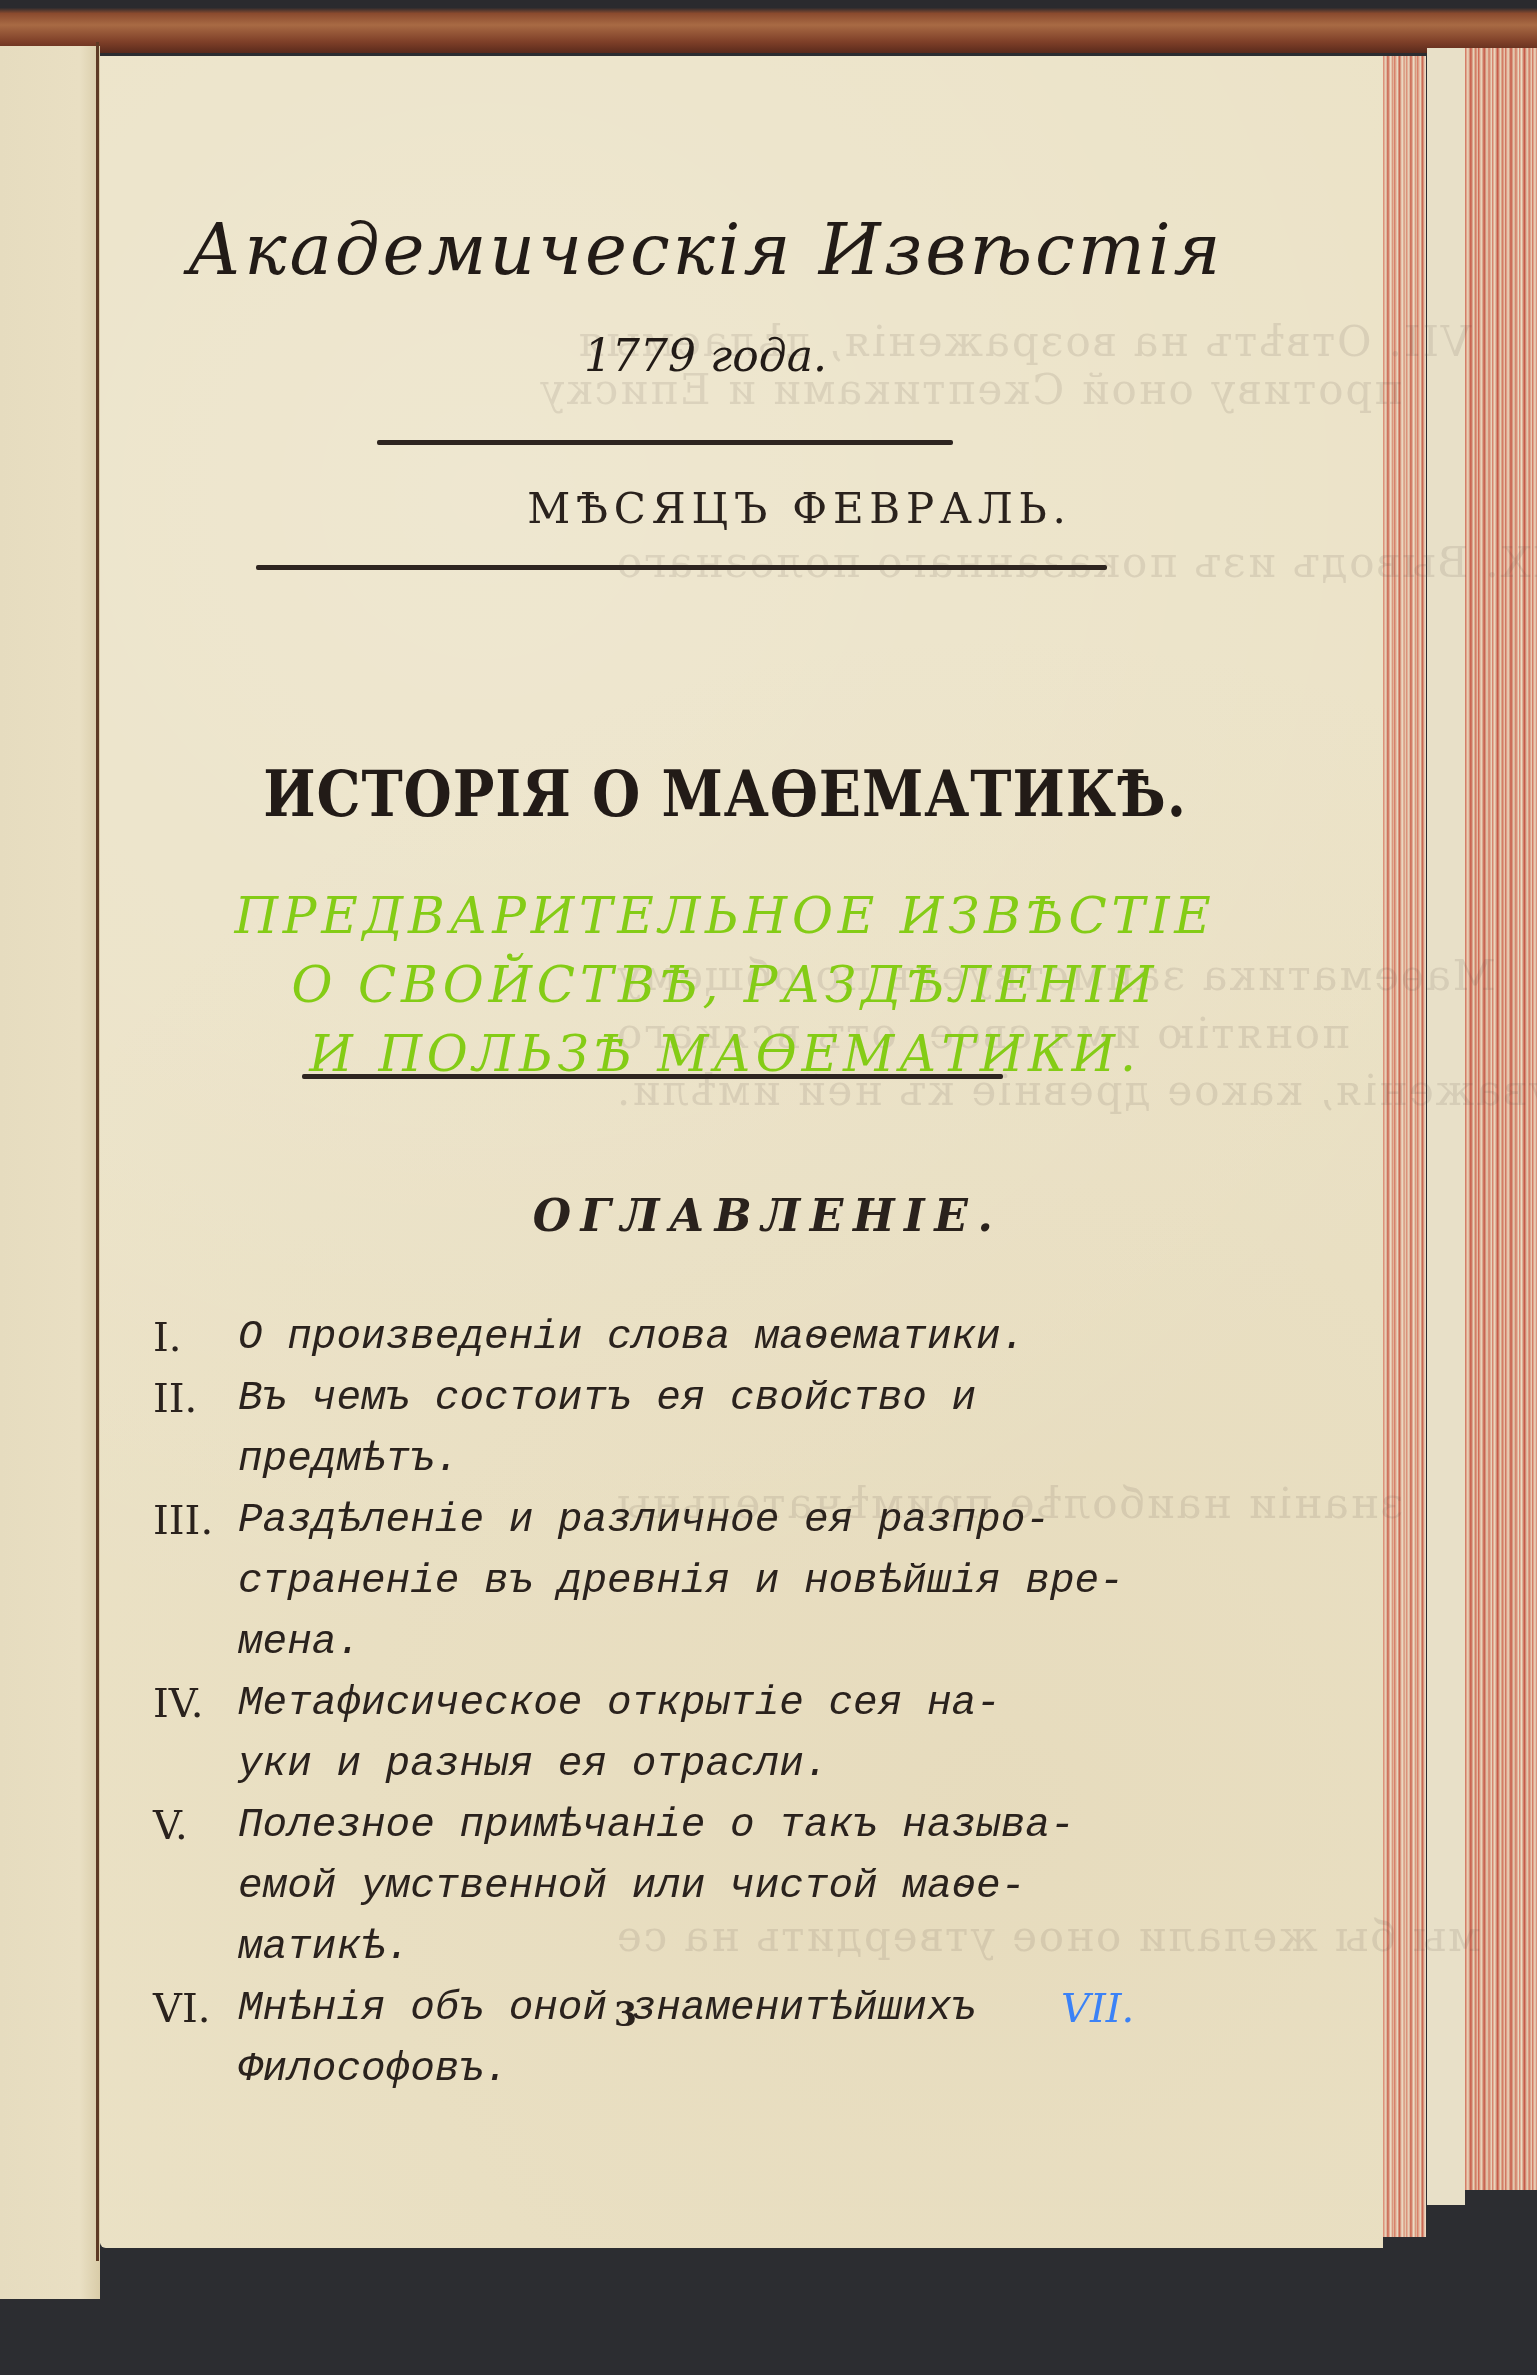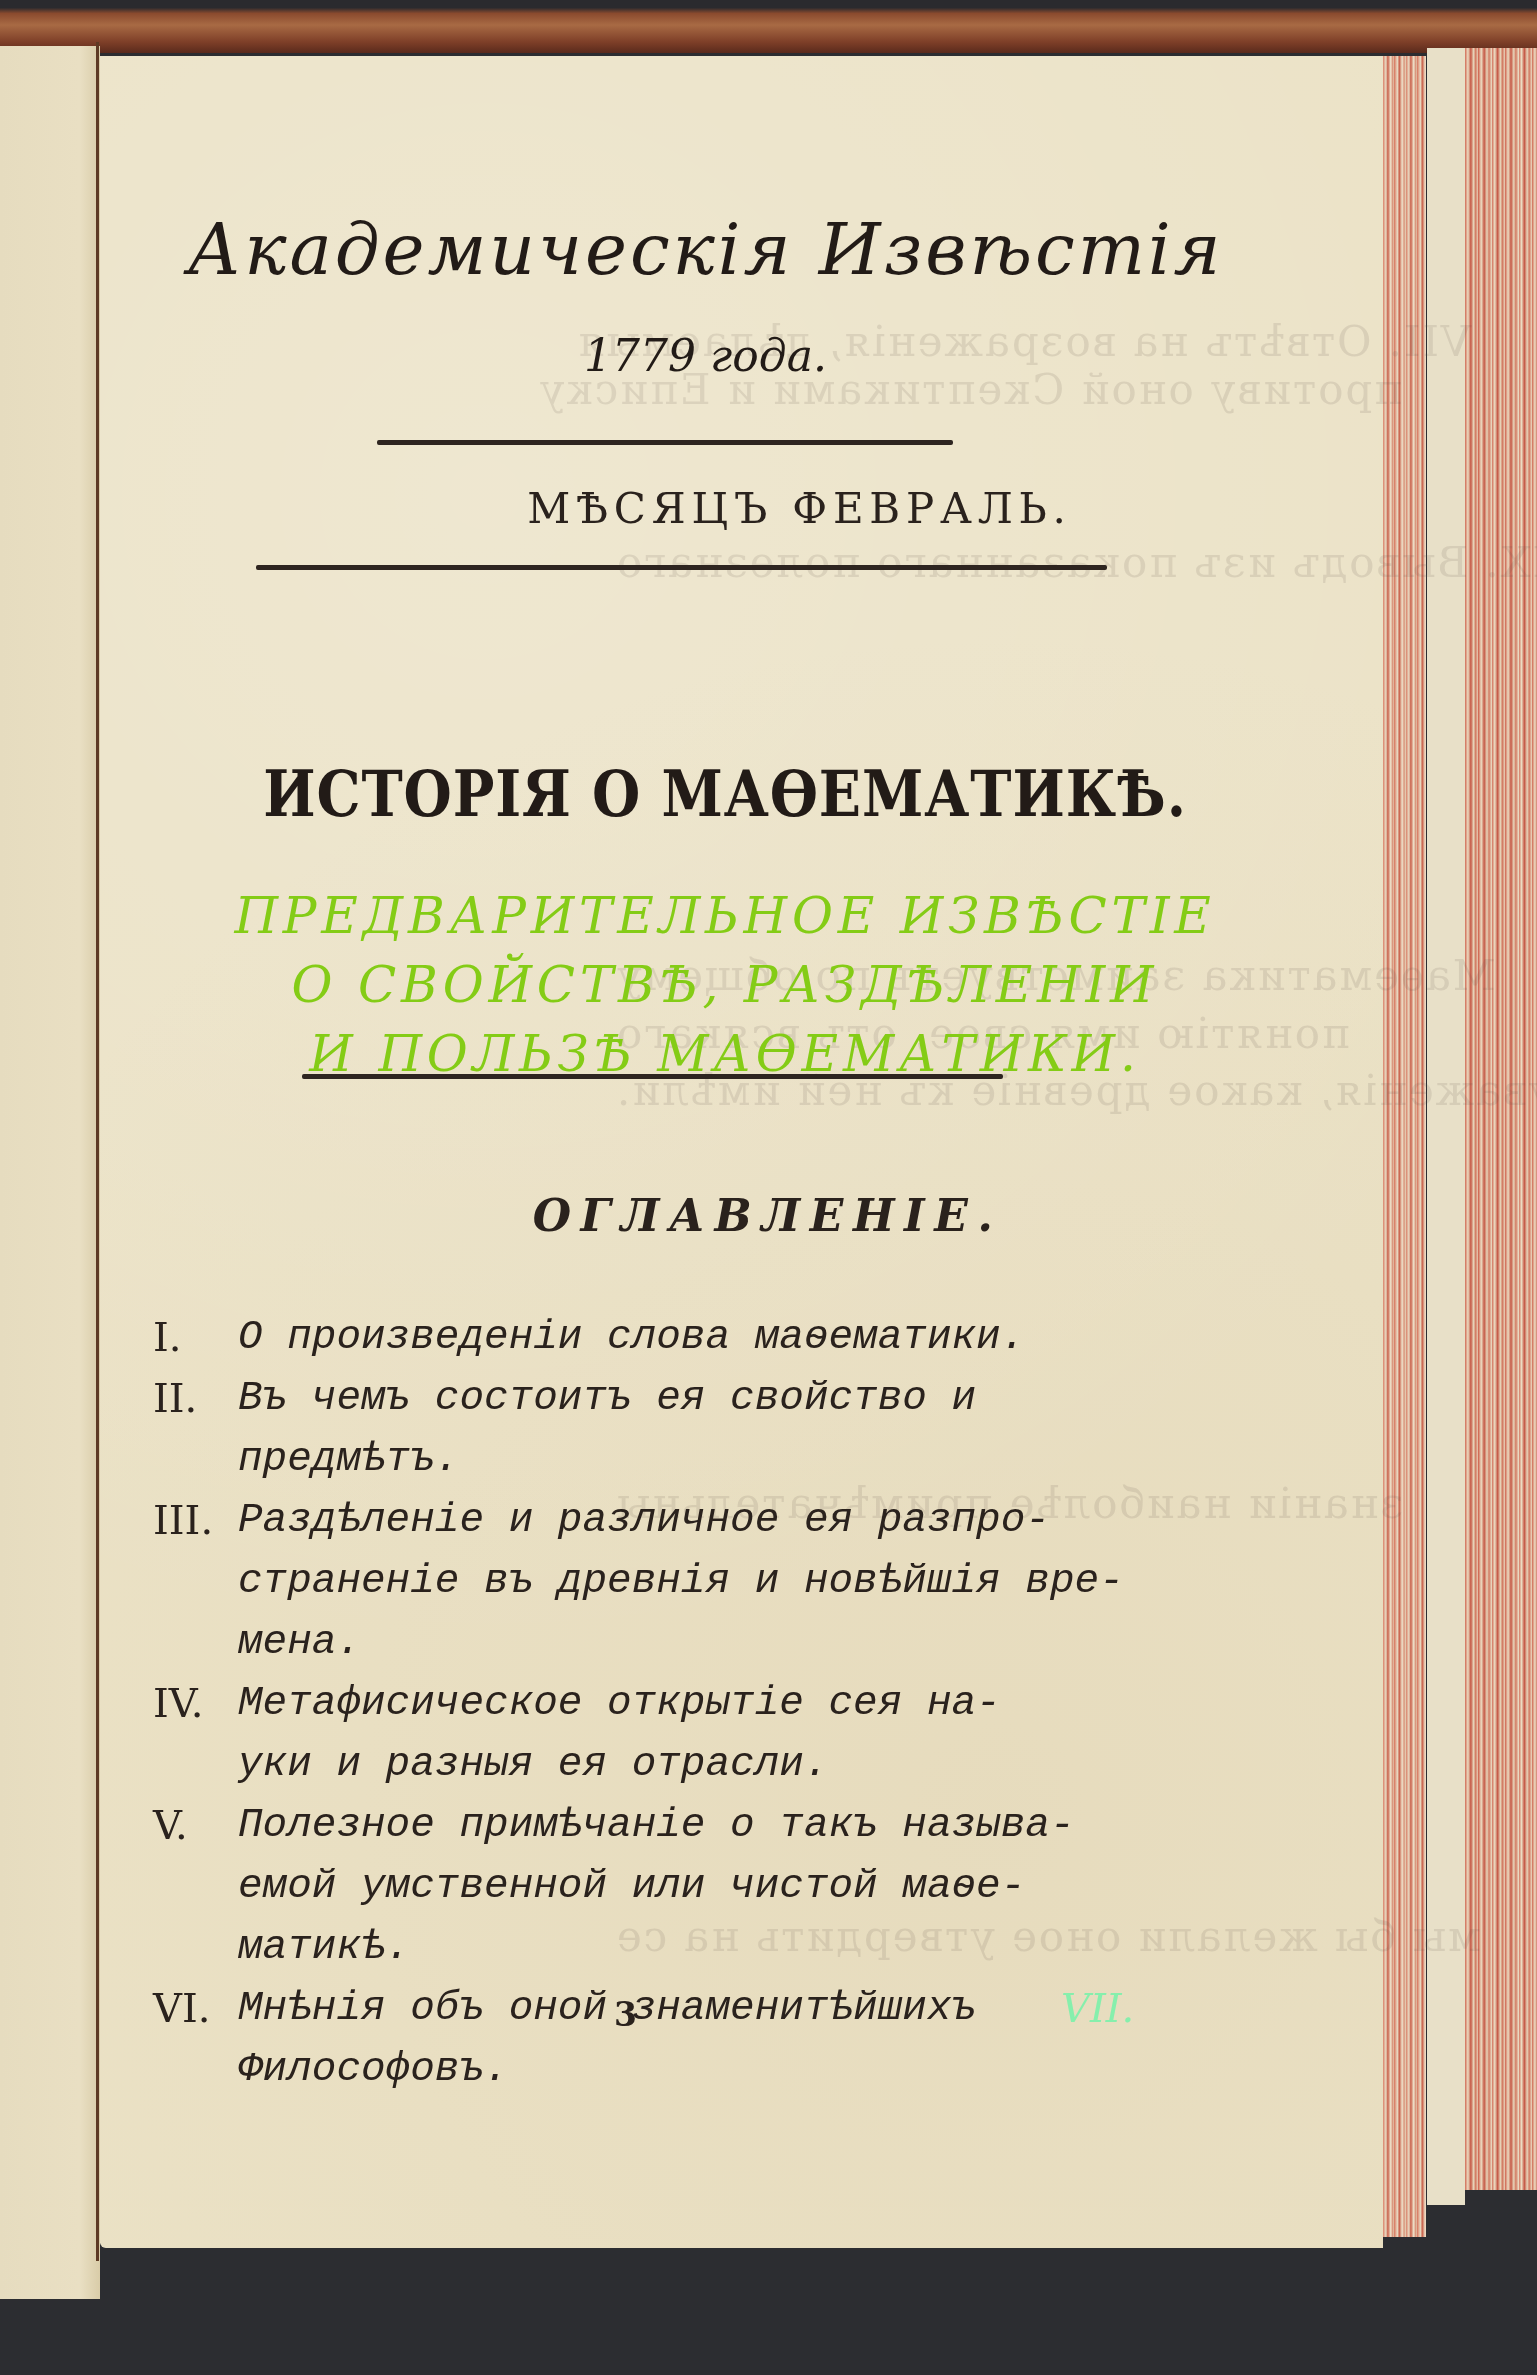--- a/index.html
+++ b/index.html
@@ -81,21 +81,21 @@
     .toc-entry { display: flex; align-items: flex-start; margin-bottom: 0; }
     .toc-num {
       width: 85px; flex: none; font-family: "DejaVu Serif", serif; font-size: 40px; line-height: 61px; color: #2a221d;
     }
     .toc-text {
       flex: 1; font-family: Liberation Mono, monospace; font-style: italic; font-size: 41px; line-height: 61px;
       text-align: justify; color: #2a221d;
     }
     .toc-line { display: block; }
     .catchword {
-      position: absolute; left: 961px; top: 1929px; font-family: "DejaVu Serif", serif; font-style: italic; font-size: 40px; color: #86efac;
+      position: absolute; left: 961px; top: 1929px; font-family: "DejaVu Serif", serif; font-style: italic; font-size: 40px; color: #3b82f6;
     }
     .signature {
       position: absolute; left: 514px; top: 1939px; font-family: "DejaVu Serif", serif; font-weight: bold; font-size: 33px; color: #2a221d;
     }
   </style>
 </head>
 <body>
 
 <div class="binding-top"></div>
 <div class="left-page"></div>

